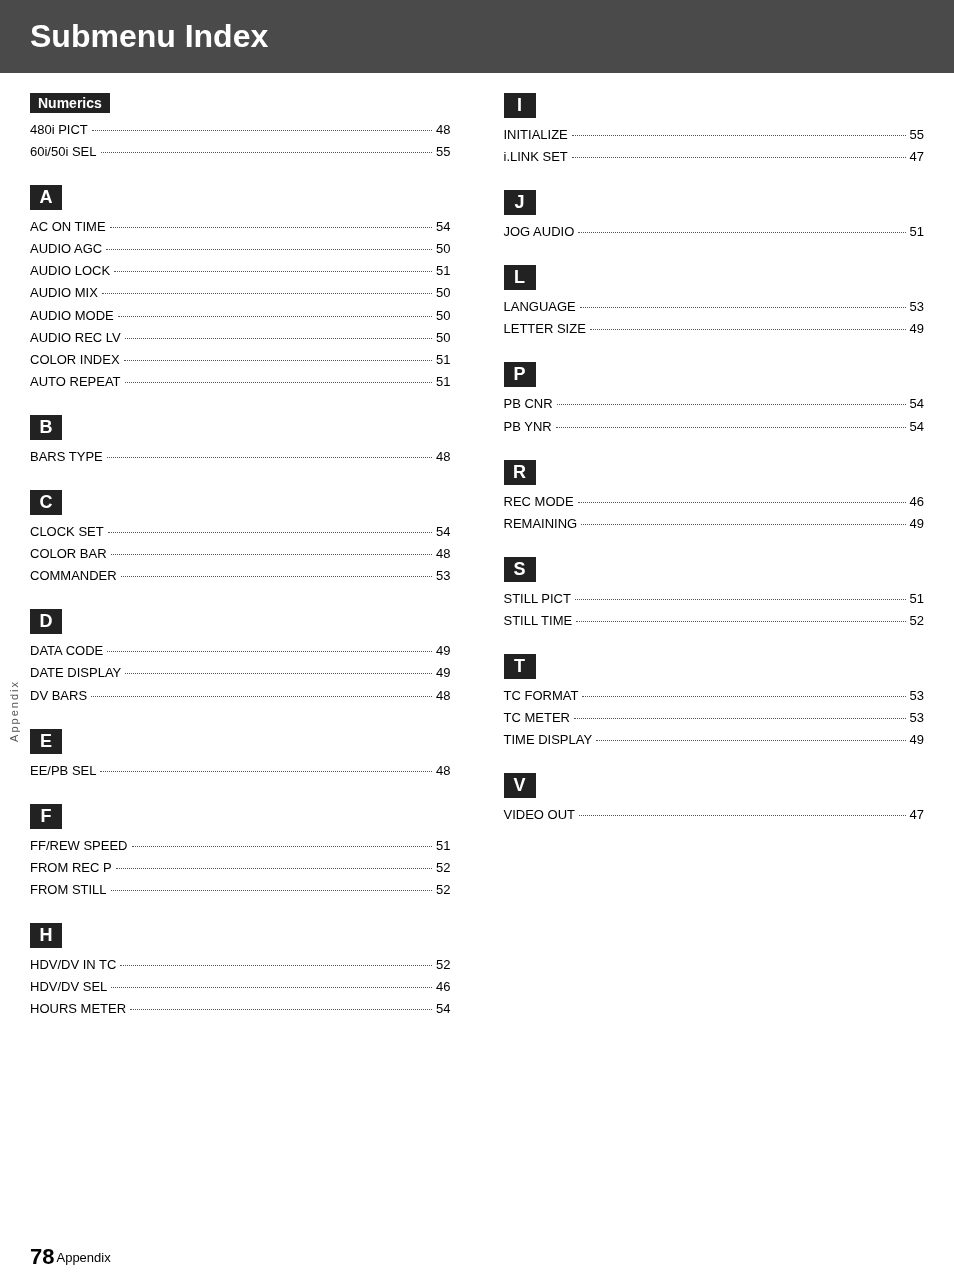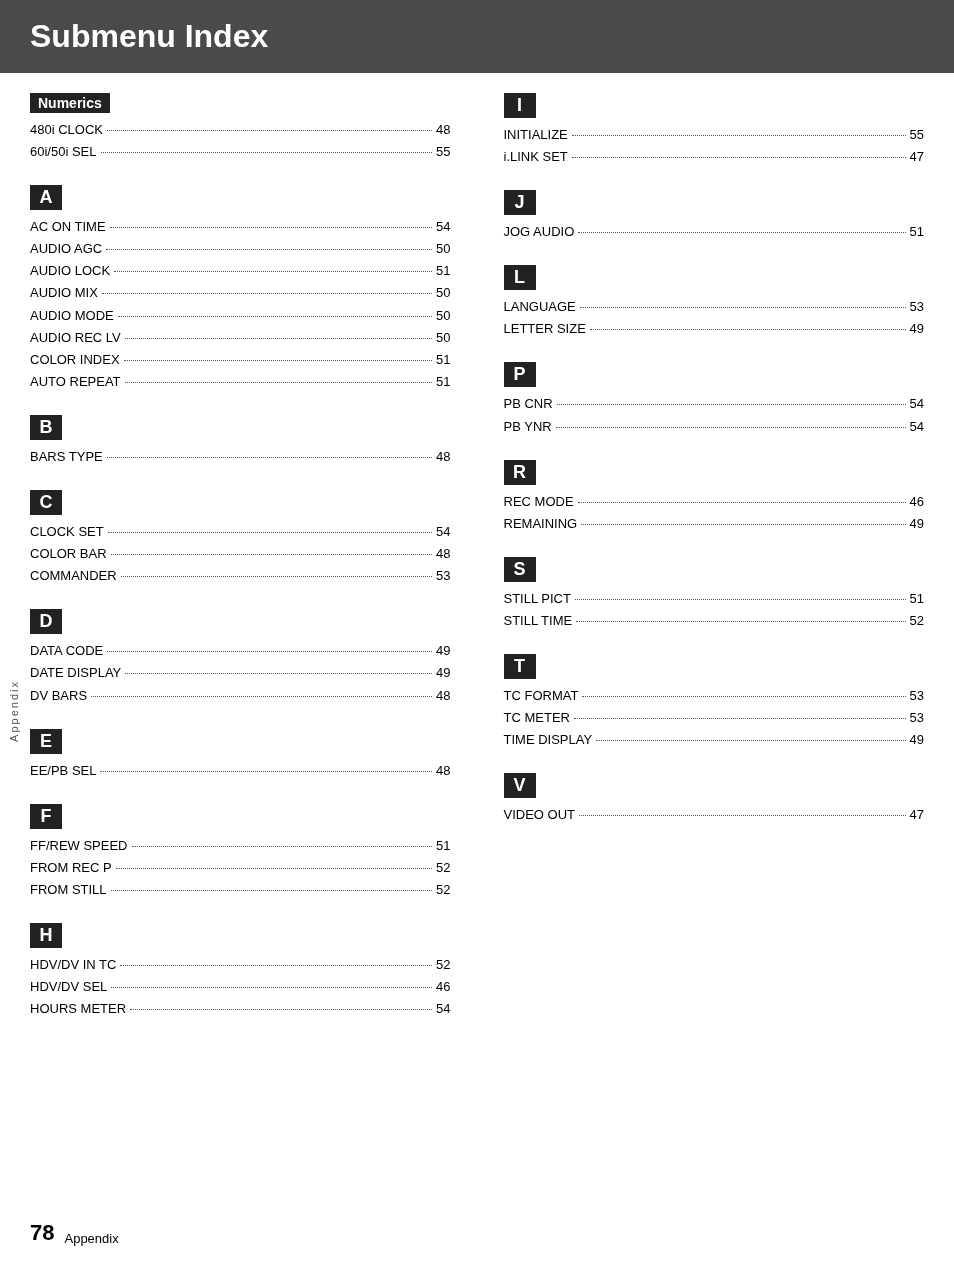--- a/index.html
+++ b/index.html
@@ -86,25 +86,25 @@
       min-width: 20px;
     }
 
     .entry-page {
       white-space: nowrap;
       font-size: 13px;
     }
 
     .page-footer {
       position: absolute;
-      bottom: 28px;
+      bottom: 4px;
       left: 30px;
       display: flex;
-      align-items: flex-end;
-      gap: 10px;
+      align-items: center;
+      gap: 2px;
     }
 
     .footer-page-num {
       font-size: 22px;
       font-weight: bold;
     }
 
     .footer-label {
       font-size: 13px;
     }
@@ -129,21 +129,21 @@
 <body>
 
 <div class="page-header">
   <h1 class="page-title">Submenu Index</h1>
 </div>
 
 <div class="content-area">
   <div class="left-column">
 
   <div class="section"><div class="numerics-header">Numerics</div><div class="index-entry">
-          <span class="entry-name">480i CLOCK</span>
+          <span class="entry-name">480i PICT</span>
           <span class="entry-dots"></span>
           <span class="entry-page">48</span>
         </div><div class="index-entry">
           <span class="entry-name">60i/50i SEL</span>
           <span class="entry-dots"></span>
           <span class="entry-page">55</span>
         </div></div>
       <div class="section"><div class="section-header">A</div><div class="index-entry">
           <span class="entry-name">AC ON TIME</span>
           <span class="entry-dots"></span>

